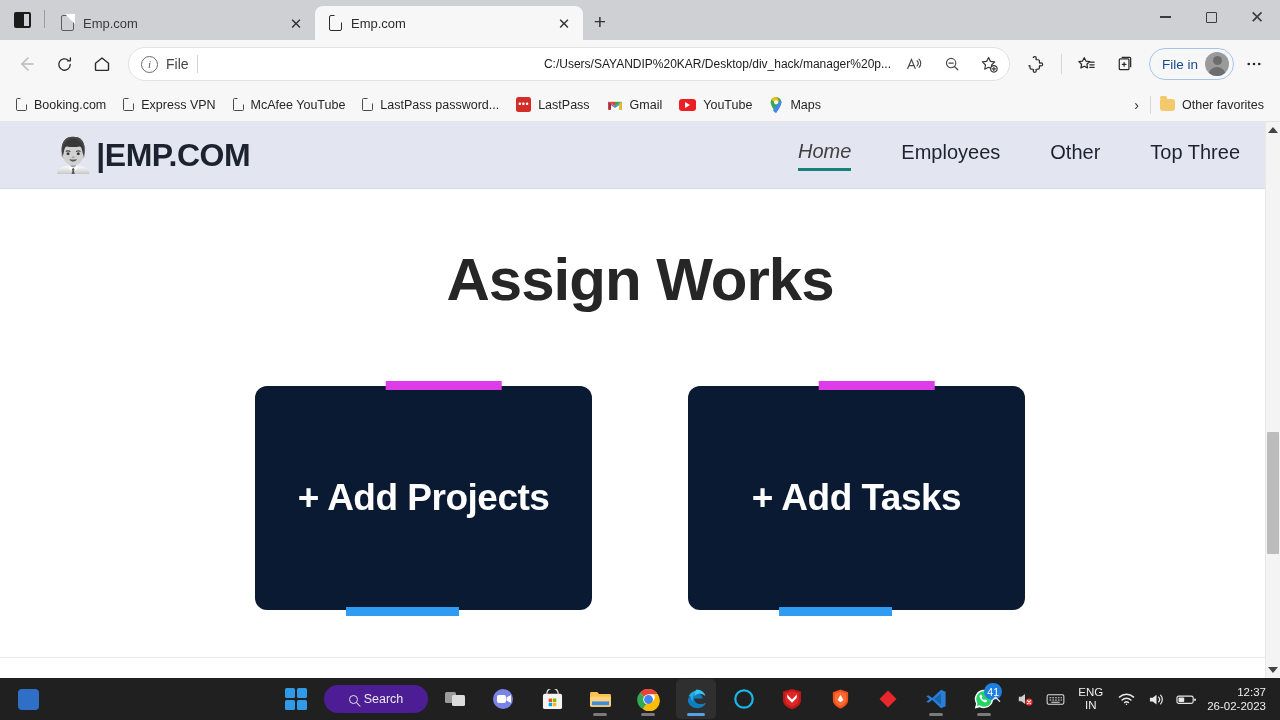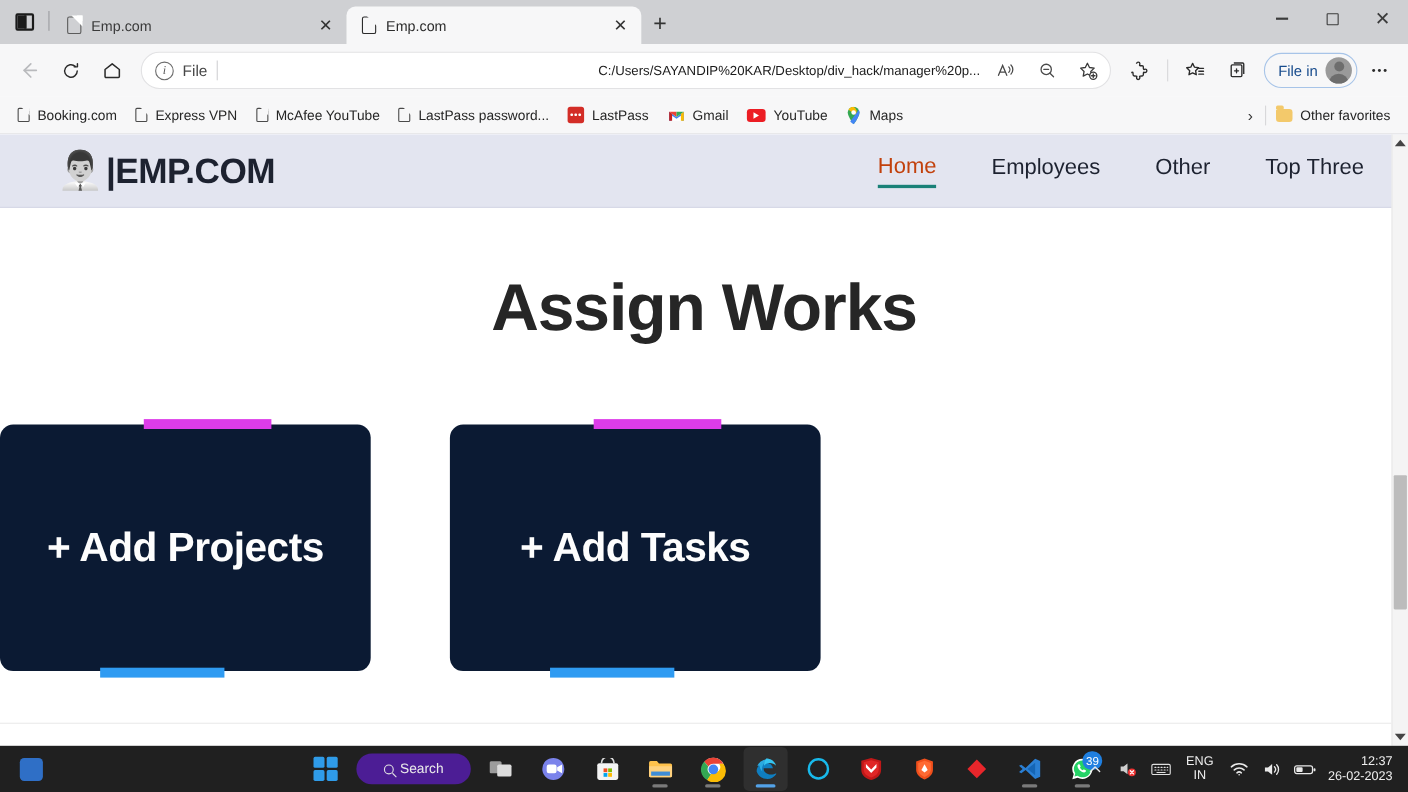--- a/index.html
+++ b/index.html
@@ -94,27 +94,27 @@
   .viewport { position: relative; height: 556px; background: #fff; overflow: hidden; }
   .sitehead {
     height: 67px; background: #e3e5f0; display: flex; align-items: center;
     padding: 0 40px 0 52px; border-bottom: 1px solid #d5d8e6;
   }
   .logo { display: flex; align-items: center; gap: 2px; }
   .logo-emoji { font-size: 34px; line-height: 1; filter: grayscale(1) contrast(1.1); }
   .logo-text { font-size: 32px; font-weight: 700; color: #1d2230; letter-spacing: -0.5px; }
   .nav { margin-left: auto; display: flex; align-items: center; gap: 50px; }
   .navlink { font-size: 20px; color: #1d2230; padding-bottom: 5px; }
-  .navlink.active { color: #c2410c; border-bottom: 3px solid #1a8178; }
+  .navlink.active { color: #404040; border-bottom: 3px solid #1a8178; font-style: italic; }
 
   .page-h1 {
     text-align: center; font-size: 60px; font-weight: 800; color: #262626;
     letter-spacing: -1px; margin-top: 56px;
   }
-  .cards { display: flex; gap: 72px; margin-top: 72px; }
+  .cards { display: flex; justify-content: center; gap: 96px; margin-top: 72px; }
   .card {
     position: relative; width: 337px; height: 224px; background: #0b1a33; border-radius: 12px;
     display: flex; align-items: center; justify-content: center;
   }
   .card .bar-top {
     position: absolute; top: -5px; left: 50%; transform: translateX(-33%);
     width: 116px; height: 9px; background: #dd3ce9;
   }
   .card .bar-bottom {
     position: absolute; bottom: -6px; left: 50%; transform: translateX(-69%);
@@ -469,21 +469,21 @@
           <path d="M17.5 2 8 11 3.8 7.8 1.5 9l3.6 3L1.5 15l2.3 1.2L8 13l9.5 9 5-2.2V4.2Z" fill="#2a7fd4"></path>
           <path d="M17.5 5.8v12.4L9.9 12Z" fill="#1565b5"></path>
         </svg>
       </div>
       <div class="tbitem open">
         <svg width="22" height="22" viewBox="0 0 24 24">
           <path d="M12 2a10 10 0 0 0-8.6 15.1L2 22.3l5.4-1.4A10 10 0 1 0 12 2Z" fill="#fff"></path>
           <path d="M12 3.6a8.4 8.4 0 0 0-7.1 12.9l-.8 3 3.1-.8A8.4 8.4 0 1 0 12 3.6Z" fill="#25d366"></path>
           <path d="M8.9 7.4c.3 0 .5.3.7.7l.6 1.3c.1.3 0 .5-.2.7l-.5.5c.6 1.2 1.6 2.2 2.8 2.8l.5-.6c.2-.2.4-.3.7-.2l1.3.6c.4.2.7.4.7.7 0 .9-.8 1.7-1.8 1.7-3 0-6.6-3.6-6.6-6.6 0-1 .8-1.6 1.8-1.6Z" fill="#fff"></path>
         </svg>
-        <div class="badge">39</div>
+        <div class="badge">41</div>
       </div>
     </div>
 
     <div class="tb-right">
       <div class="tr-ic">
         <svg width="13" height="13" viewBox="0 0 14 14" fill="none" stroke="#e9e9e9" stroke-width="1.4">
           <path d="M2.5 9 7 4.6 11.5 9" stroke-linecap="round" stroke-linejoin="round"></path>
         </svg>
       </div>
       <div class="tr-ic">

